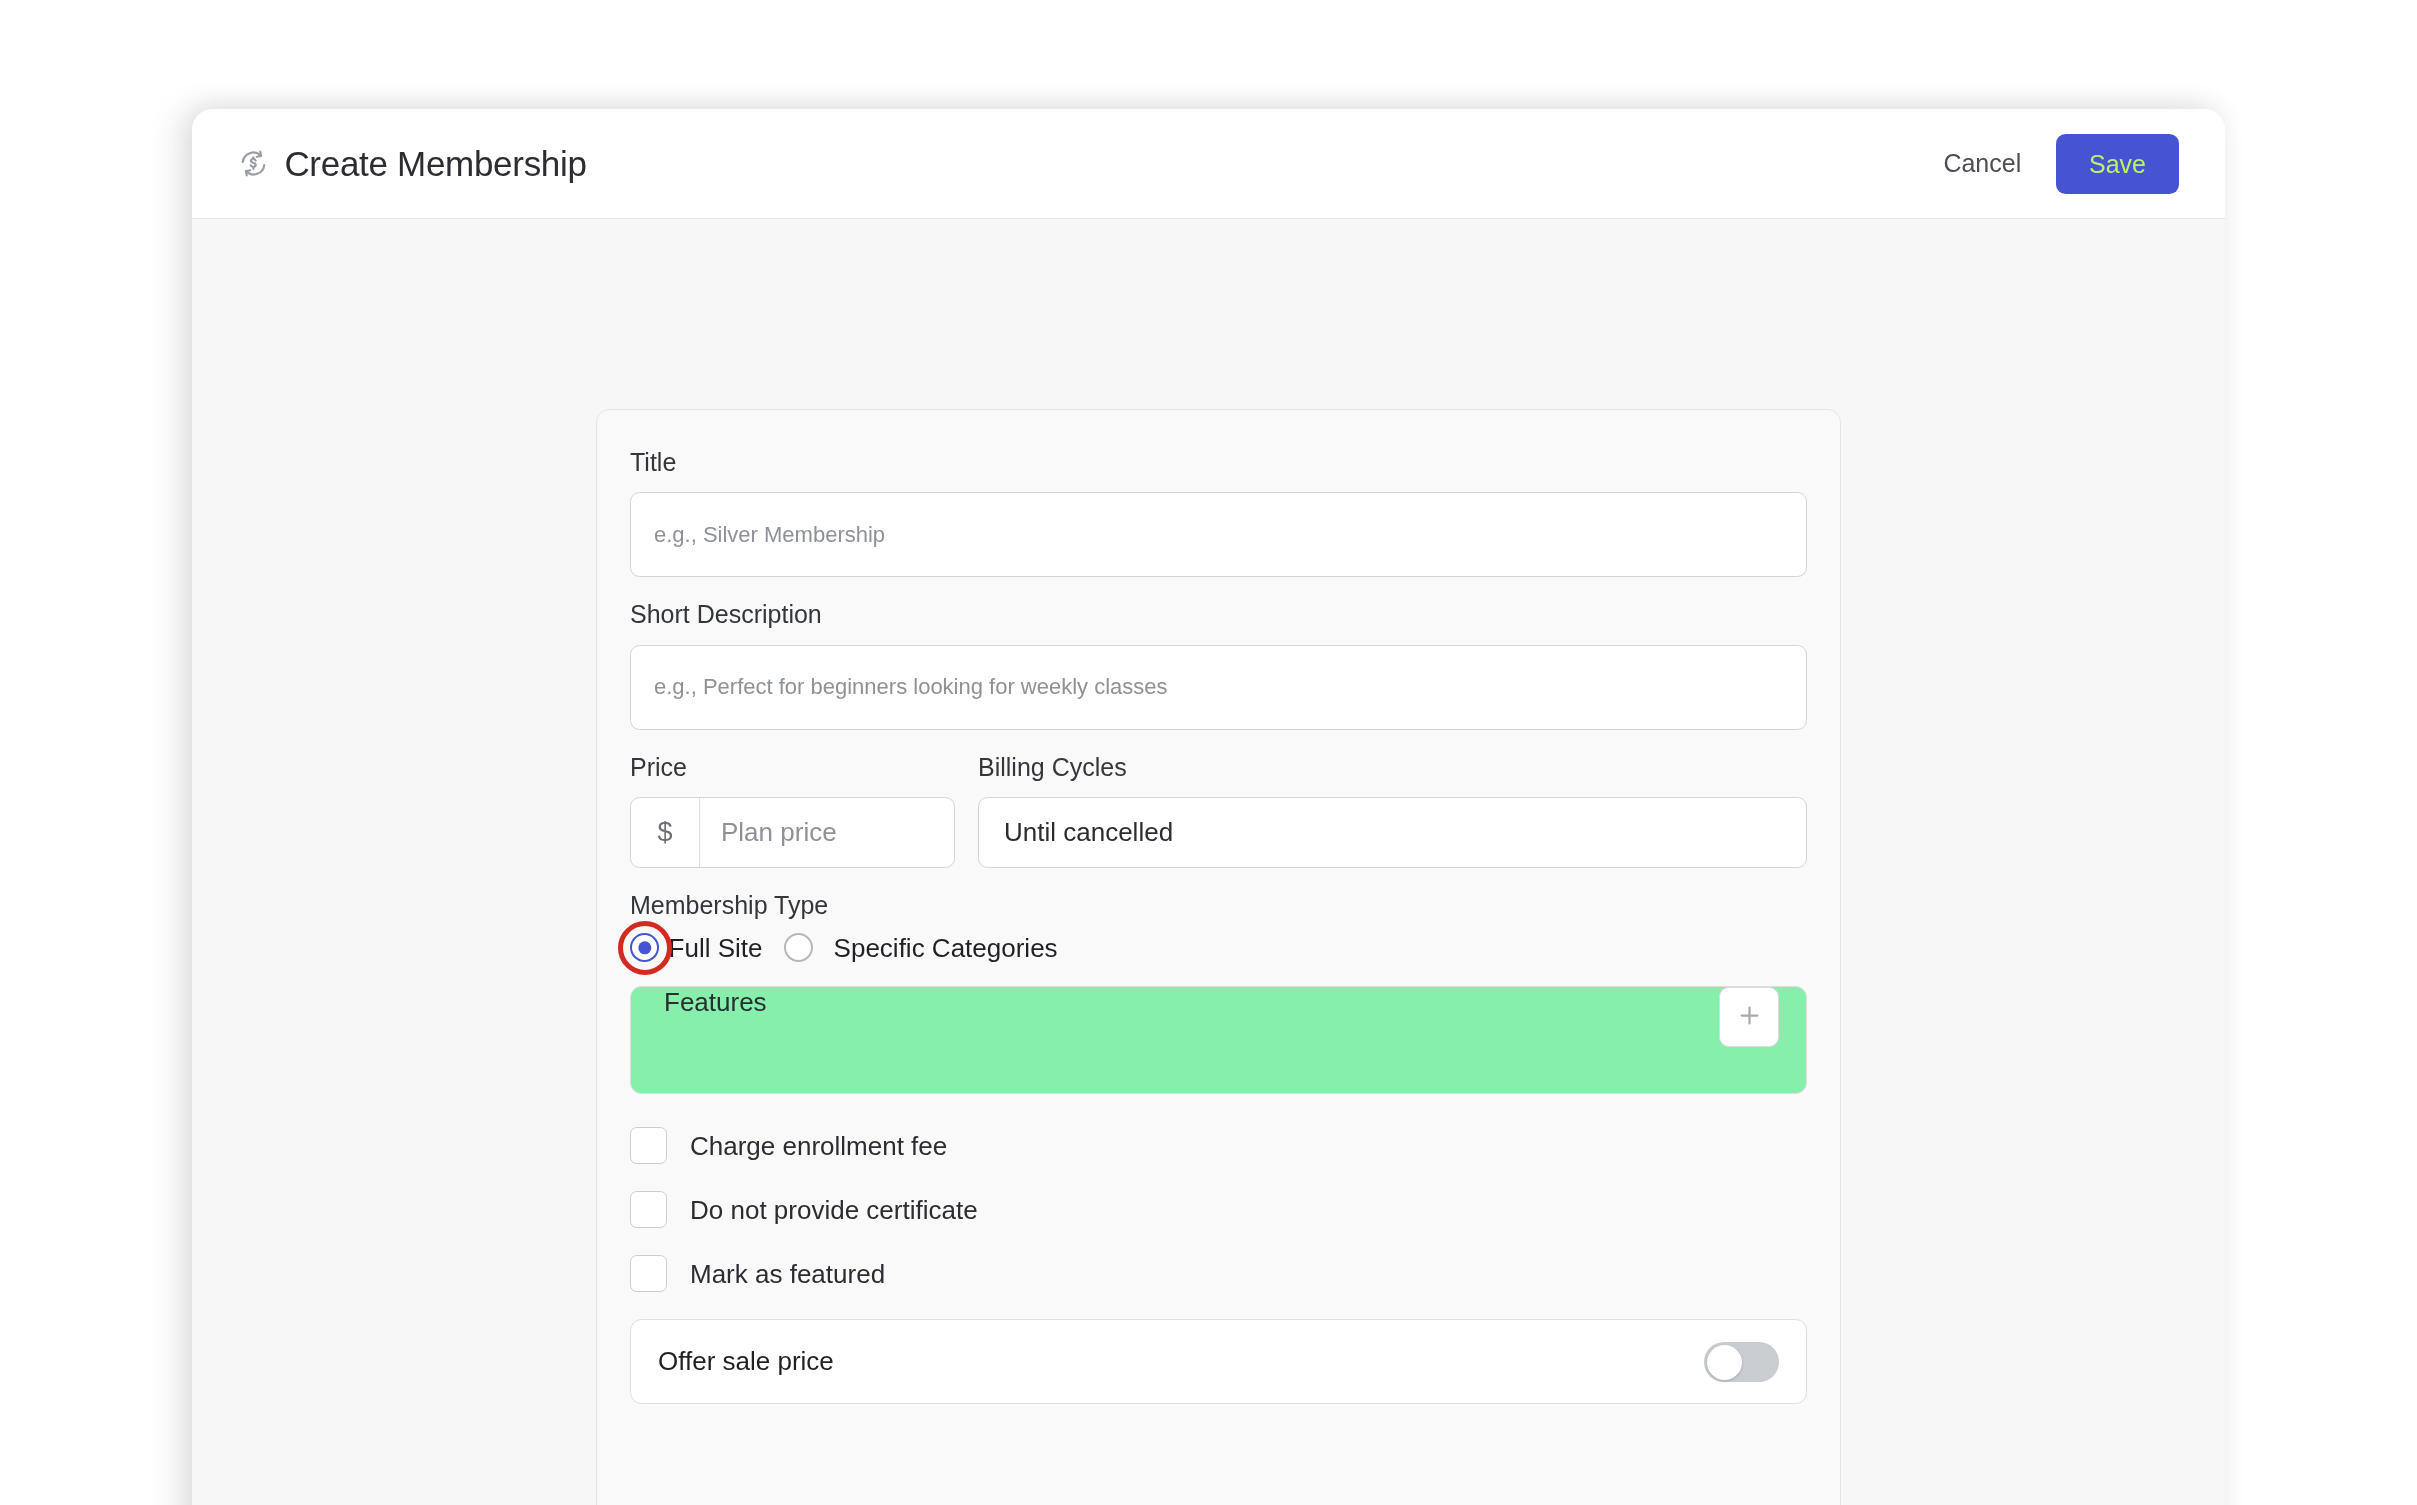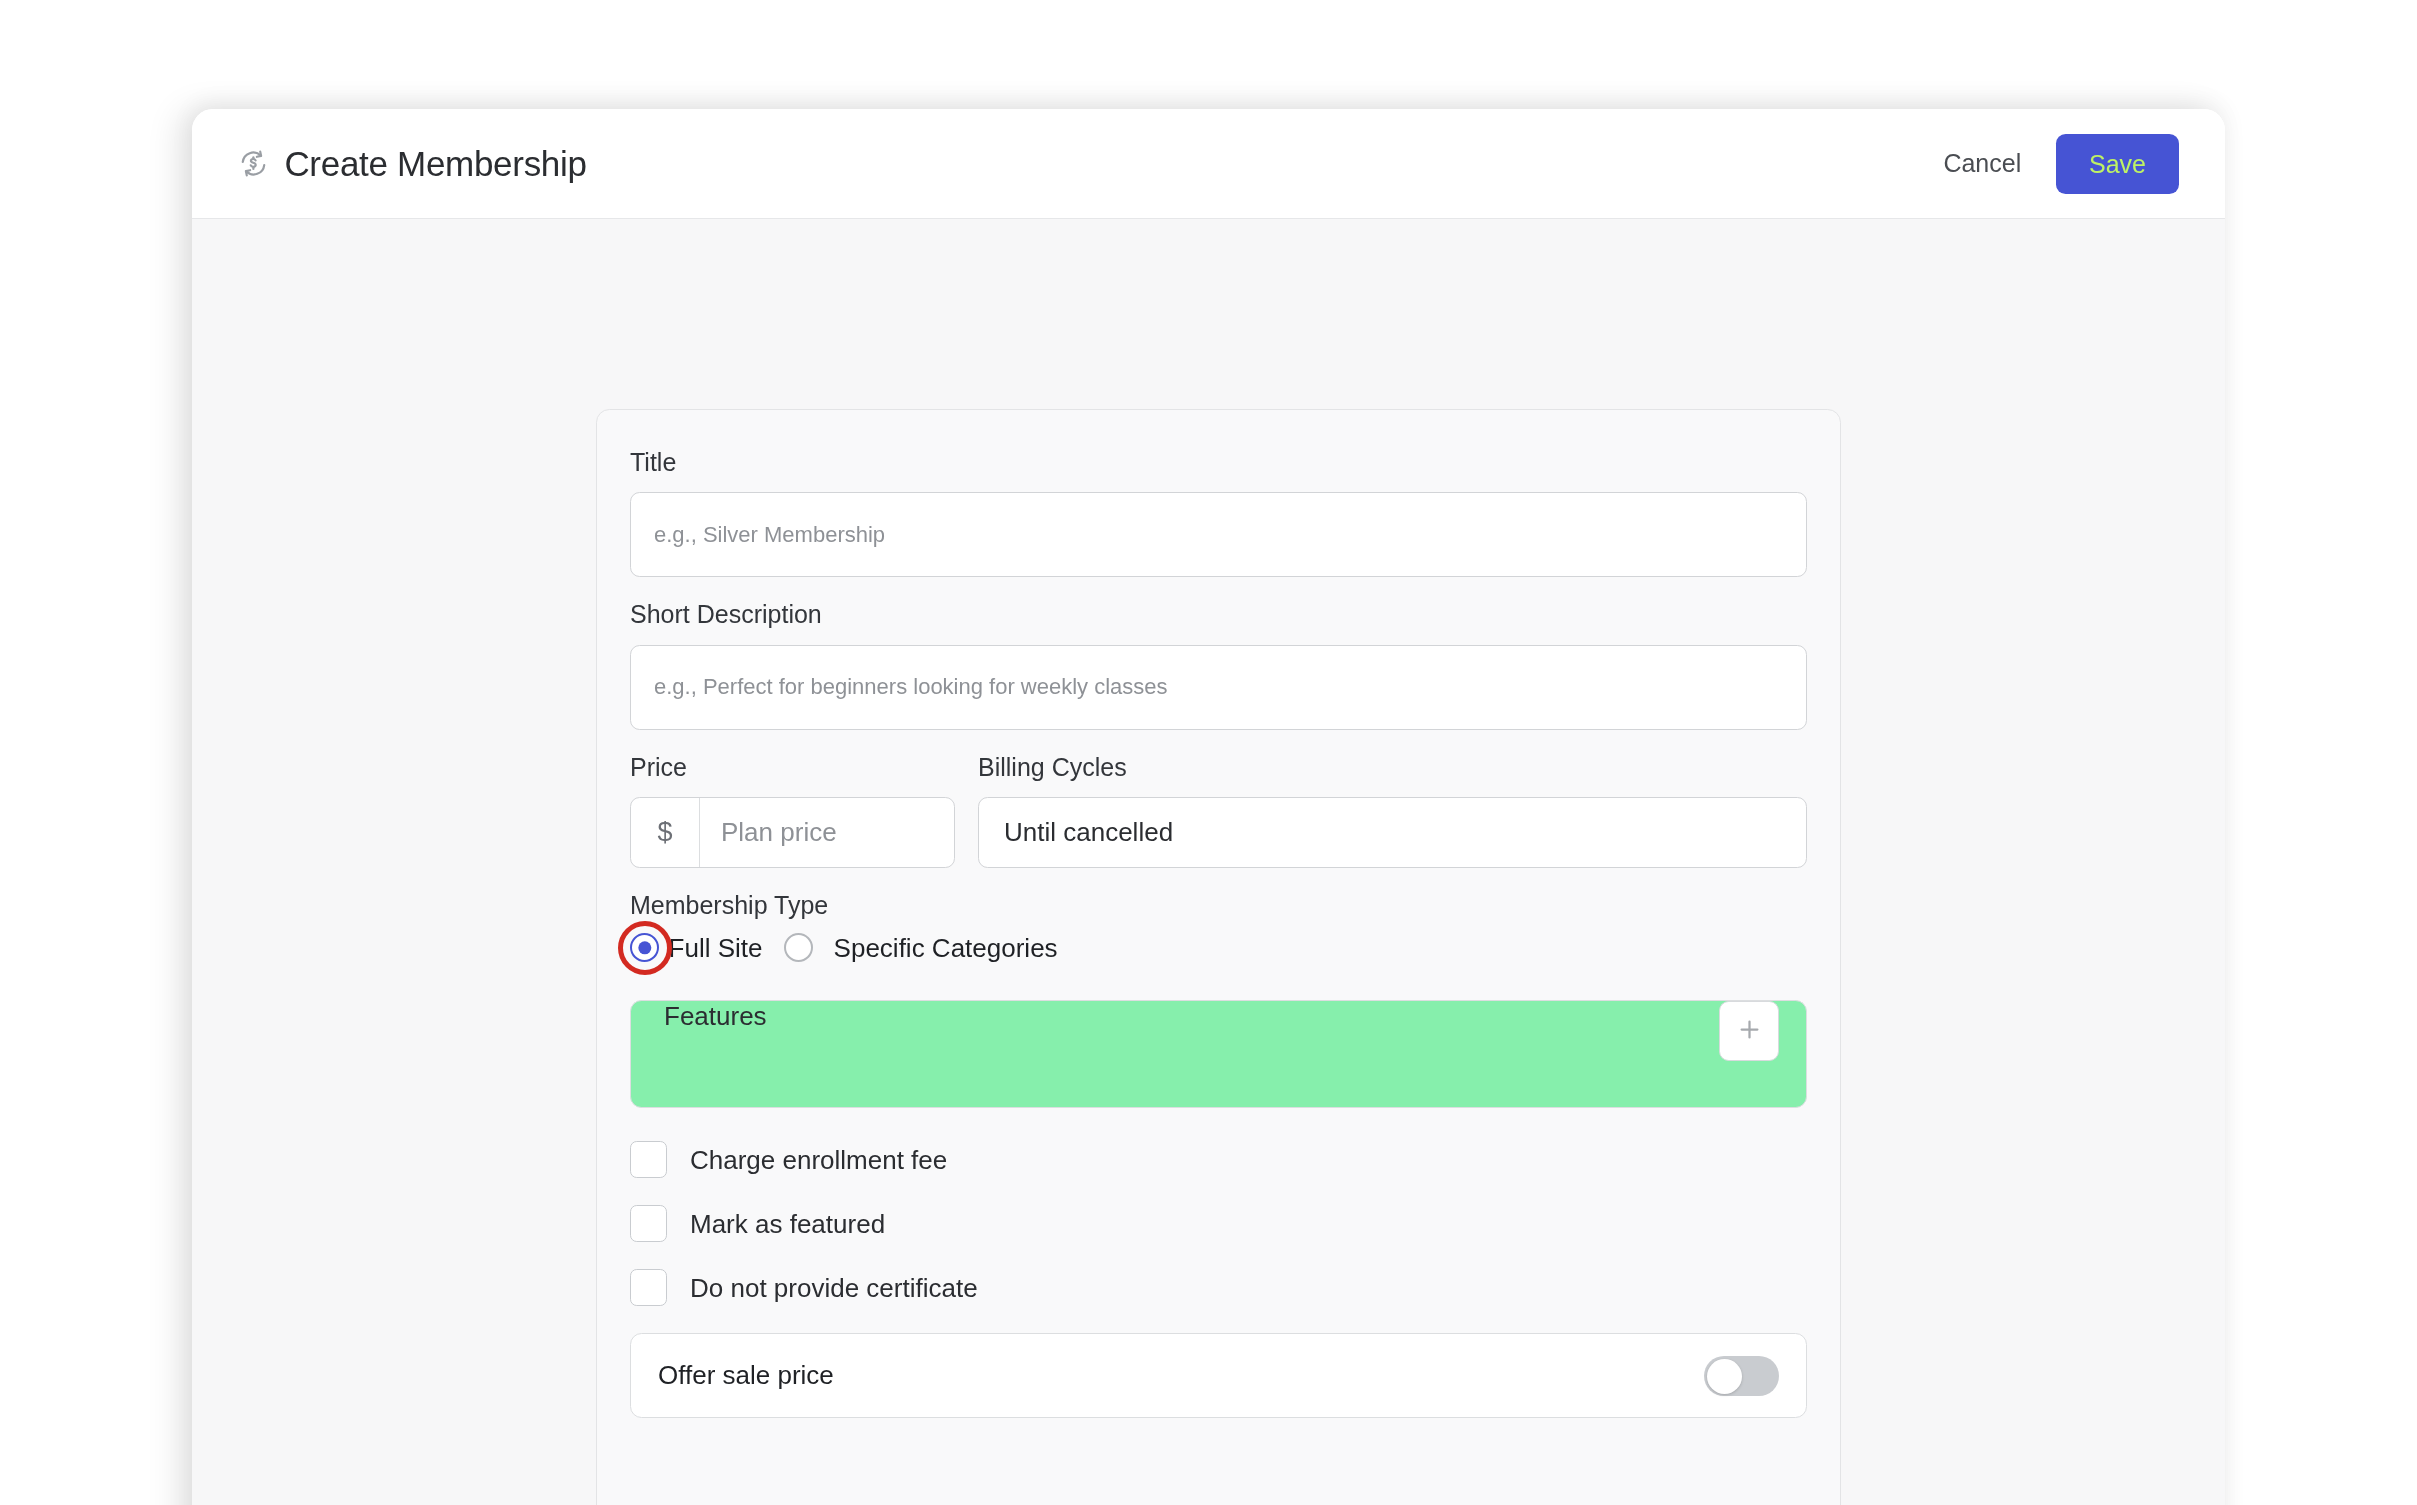--- a/index.html
+++ b/index.html
@@ -240,21 +240,21 @@
     border: 1.9px solid #d2d4d7;
     border-radius: 9.6px;
     font-family: inherit;
     font-size: 26px;
     color: #2b2d31;
     padding: 0 25px;
     outline: none;
   }
 
   
-  .type-block { margin-bottom: 38px; }
+  .type-block { margin-bottom: 24px; }
 
   .radio-row {
     display: flex;
     align-items: center;
     margin-top: 15.4px;
     gap: 0;
   }
 
   .radio-option {
     display: flex;
@@ -488,26 +488,26 @@
         </button>
       </div>
 
       <div class="checkbox-row">
         <span class="checkbox-box"></span>
         <span class="checkbox-label">Charge enrollment fee</span>
       </div>
 
       <div class="checkbox-row">
         <span class="checkbox-box"></span>
-        <span class="checkbox-label">Mark as featured</span>
+        <span class="checkbox-label">Do not provide certificate</span>
       </div>
 
       <div class="checkbox-row">
         <span class="checkbox-box"></span>
-        <span class="checkbox-label">Do not provide certificate</span>
+        <span class="checkbox-label">Mark as featured</span>
       </div>
 
       <div class="toggle-panel">
         <span class="toggle-label">Offer sale price</span>
         <span class="toggle-switch">
           <span class="knob"></span>
         </span>
       </div>
 
     </div>

